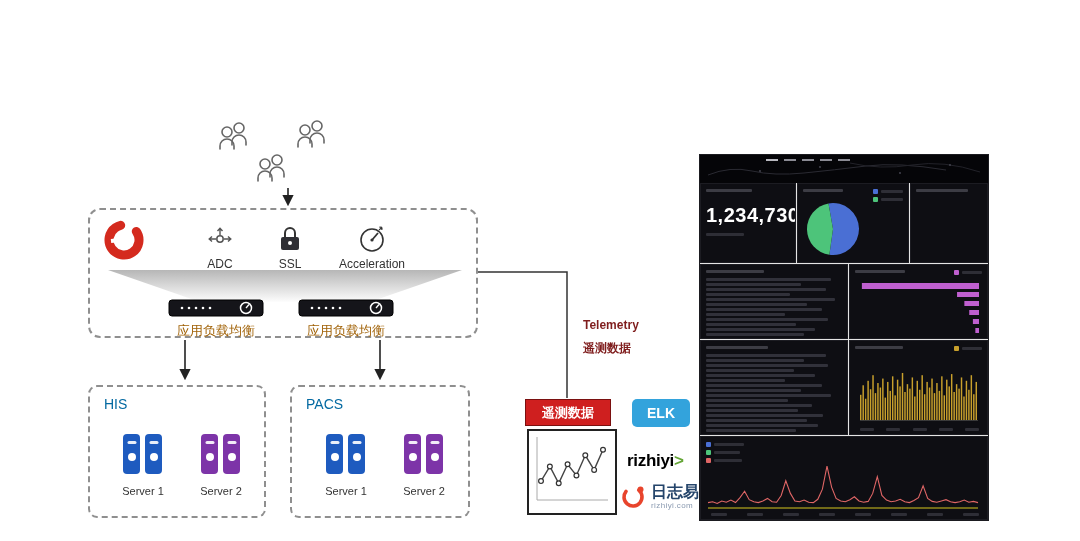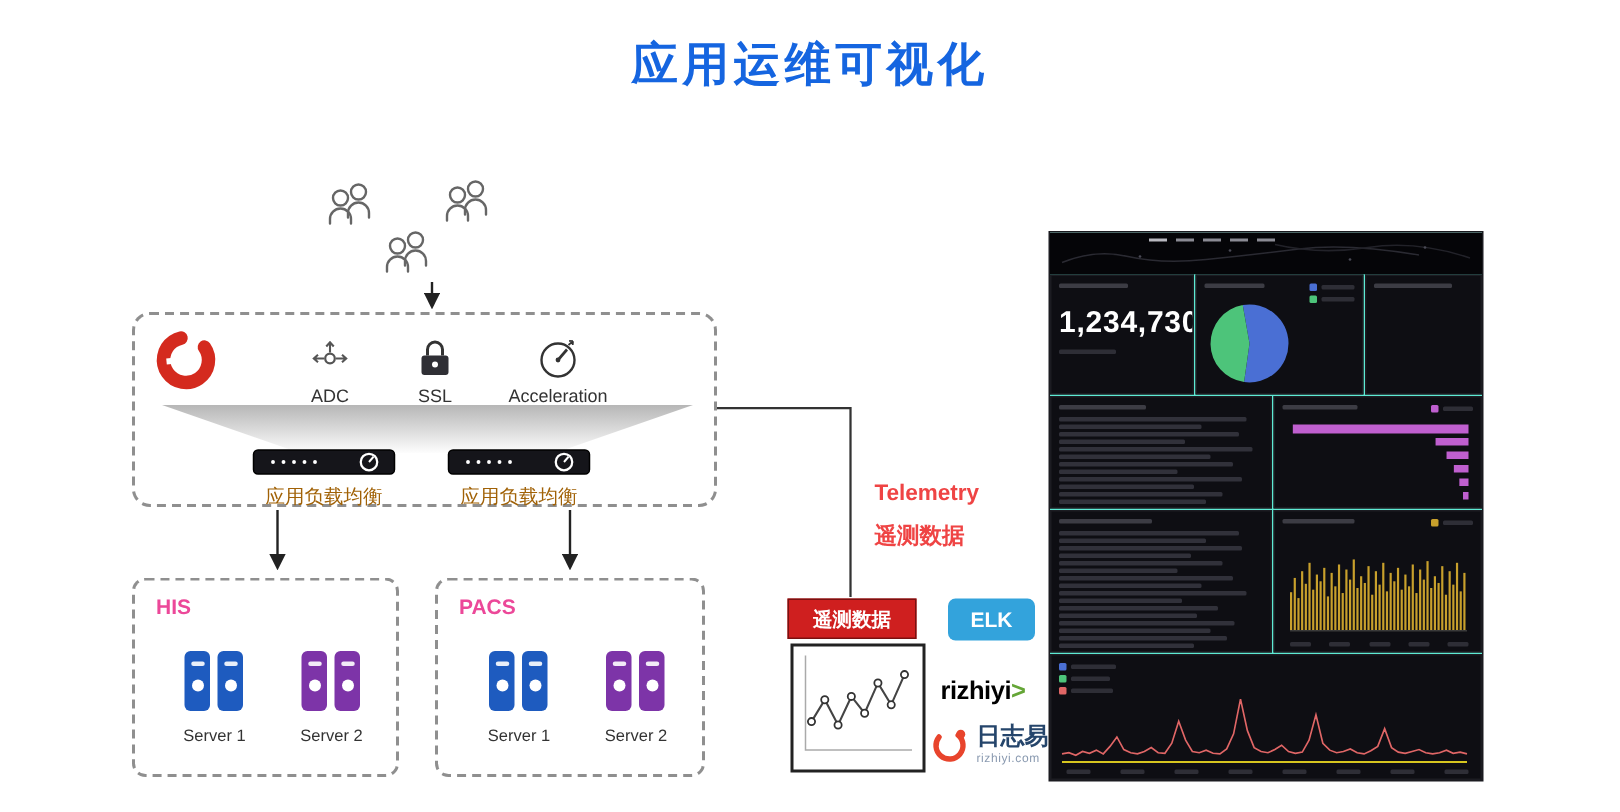--- a/index.html
+++ b/index.html
@@ -7,21 +7,21 @@
 
   .title { position:absolute; top:22px; left:0; width:100%; text-align:center;
            font-size:31px; font-weight:bold; color:var(--title,#1565e0); letter-spacing:3px; }
 
   
   .abs { position:absolute; }
   .dashed-box { position:absolute; border:2px dashed #8f8f8f; border-radius:12px; box-sizing:border-box; background:#fff; }
   #main-box { left:88px; top:208px; width:390px; height:130px; }
   #his-box  { left:88px; top:385px; width:178px; height:133px; border-radius:9px; }
   #pacs-box { left:290px; top:385px; width:180px; height:133px; border-radius:9px; }
-  .box-title { position:absolute; top:9px; left:14px; font-weight:bold; font-size:14px; color:#ec4899;text-align:right; }
+  .box-title { position:absolute; top:9px; left:14px; font-weight:normal; font-size:14px; color:#0369a1;text-align:right; }
 
   .feature { position:absolute; width:84px; text-align:center; top:12px; }
   .feature .ic { height:32px; display:flex; align-items:flex-end; justify-content:center; }
   .feature .lbl { font-size:12px; color:#333; margin-top:3px; }
 
   .beam { position:absolute; left:18px; top:60px; width:354px; height:32px;
           background:linear-gradient(to bottom, rgba(110,110,110,.50), rgba(200,200,200,.04));
           clip-path:polygon(0 0,100% 0,74% 100%,26% 100%); }
 
   .lb-label { position:absolute; font-size:13px; color:#a16207; width:124px; text-align:center; top:112px; }
@@ -29,41 +29,41 @@
   .srv-pair { position:absolute; display:flex; gap:5px; }
   .srv { width:17px; height:40px; border-radius:4px; position:relative; }
   .srv::before { content:""; position:absolute; left:50%; top:7px; transform:translateX(-50%);
                  width:9px; height:3px; border-radius:2px; background:rgba(255,255,255,.9); }
   .srv::after  { content:""; position:absolute; left:50%; top:19px; transform:translateX(-50%);
                  width:8px; height:8px; border-radius:50%; background:#fff; }
   .srv.blue   { background:var(--server_blue,#1e5bbf); }
   .srv.purple { background:var(--server_purple,#7d34a8); }
   .srv-label { position:absolute; font-size:11px; color:#333; width:64px; text-align:center; }
 
-  .telemetry { position:absolute; left:583px; top:314px; font-weight:bold; font-size:15px; color:#ef4444; line-height:1.95; }
+  .telemetry { position:absolute; left:583px; top:314px; font-weight:bold; font-size:12px; color:#7f1d1d; line-height:1.95; }
 
   .log-box { position:absolute; left:525px; top:399px; width:86px; height:27px;
              background:var(--log_red,#cf1f1f); color:#fff; font-weight:bold; font-size:13px;
              display:flex; align-items:center; justify-content:center; border:1px solid #7a1010; box-sizing:border-box; }
   .chart-box { position:absolute; left:527px; top:429px; width:90px; height:86px;
                border:2px solid #222; background:#fff; box-sizing:border-box; }
 
   .elk { position:absolute; left:632px; top:399px; width:58px; height:28px; background:var(--elk_blue,#33a3dc);
          color:#fff; font-weight:bold; font-size:14px; border-radius:5px;
          display:flex; align-items:center; justify-content:center; }
   .splunk { position:absolute; left:627px; top:451px; font-weight:bold; font-size:17px; color:#000; letter-spacing:-.3px; }
   .splunk .gt { color:var(--splunk_green,#65a637); }
 
   .rizhiyi { position:absolute; left:620px; top:483px; display:flex; align-items:flex-end; gap:5px; }
   .rz-text .name { font-size:16px; font-weight:bold; color:#25456b; line-height:1.1; }
   .rz-text .sub  { font-size:8px; color:#8a9ab0; letter-spacing:.4px; }
 
   
   .dashboard { position:absolute; left:700px; top:155px; width:288px; height:365px;
-               background:#5eead4; outline:1px solid #1b1b20; }
+               background:#e5e5e5; outline:1px solid #1b1b20; }
   .dash-map { position:absolute; top:0; left:0; width:288px; height:28px; }
   .dash-row { position:absolute; left:0; width:100%; display:flex; gap:1px; }
   #row1 { top:28px;  height:80px; }
   #row2 { top:109px; height:75px; }
   #row3 { top:185px; height:95px; }
   #row4 { top:281px; height:84px; }
   .panel { background:#0e0e13; border:1px solid #1c1c22; box-sizing:border-box; position:relative; overflow:hidden; }
   .p-num { width:96px; } .p-pie { width:112px; } .p-fill { flex:1; }
   .p-log { width:148px; }
   .ph-bar { height:3px; background:#3c3c44; border-radius:1px; margin:5px 0 0 5px; }
@@ -75,21 +75,20 @@
   .legend-dot { width:5px; height:5px; border-radius:1px; }
   .logrows { margin:5px; display:flex; flex-direction:column; gap:2px; }
   .logrow { height:3px; background:#31313a; border-radius:1px; }
   .axis-ticks { position:absolute; bottom:3px; left:10px; right:8px; display:flex; justify-content:space-between; }
 </style>
 </head>
 <body>
 
 <div class="canvas">
 
-  <div class="title">应用运维可视化</div>
 
   <svg class="abs" style="left:0;top:0;pointer-events:none;" width="1080" height="541">
     <defs>
       <marker id="arw" viewBox="0 0 10 10" refX="8" refY="5" markerWidth="7" markerHeight="7" orient="auto-start-reverse">
         <path d="M0,0 L10,5 L0,10 z" fill="#222"></path>
       </marker>
     </defs>
     <path d="M288,188 L288,204" stroke="#222" stroke-width="1.6" marker-end="url(#arw)" fill="none"></path>
     <path d="M185,340 L185,378" stroke="#222" stroke-width="1.6" marker-end="url(#arw)" fill="none"></path>
     <path d="M380,340 L380,378" stroke="#222" stroke-width="1.6" marker-end="url(#arw)" fill="none"></path>

